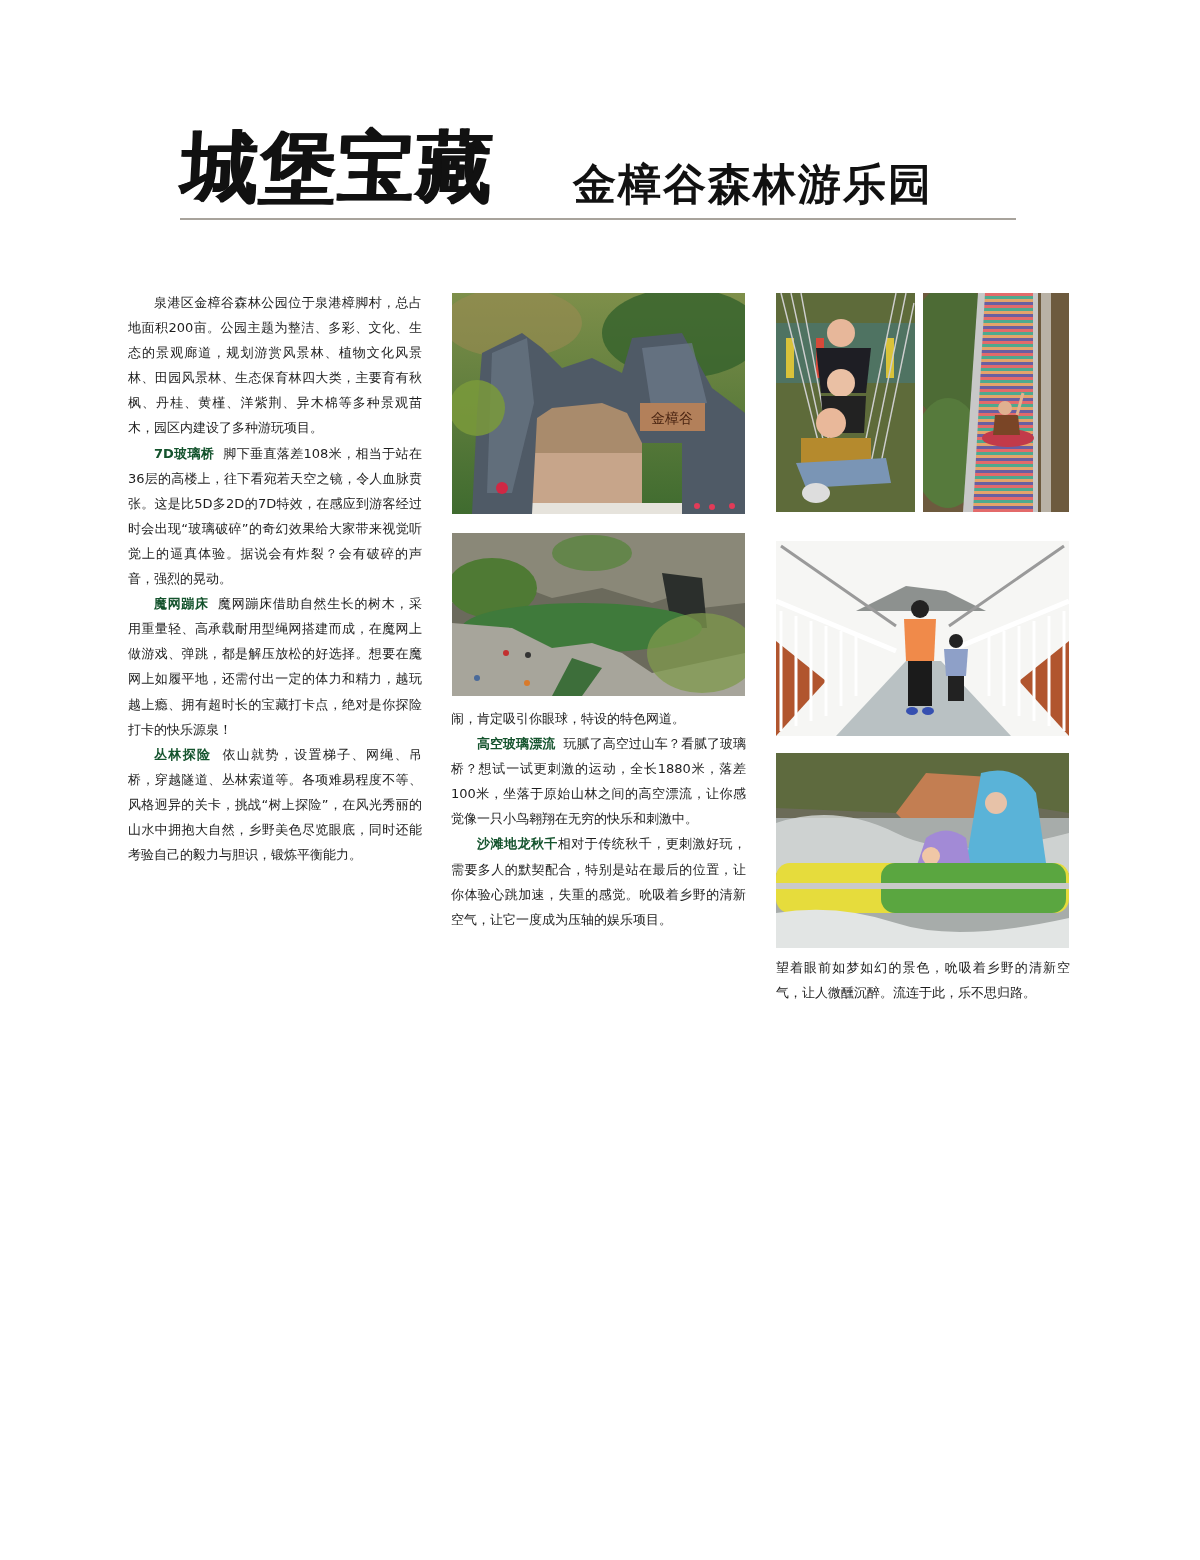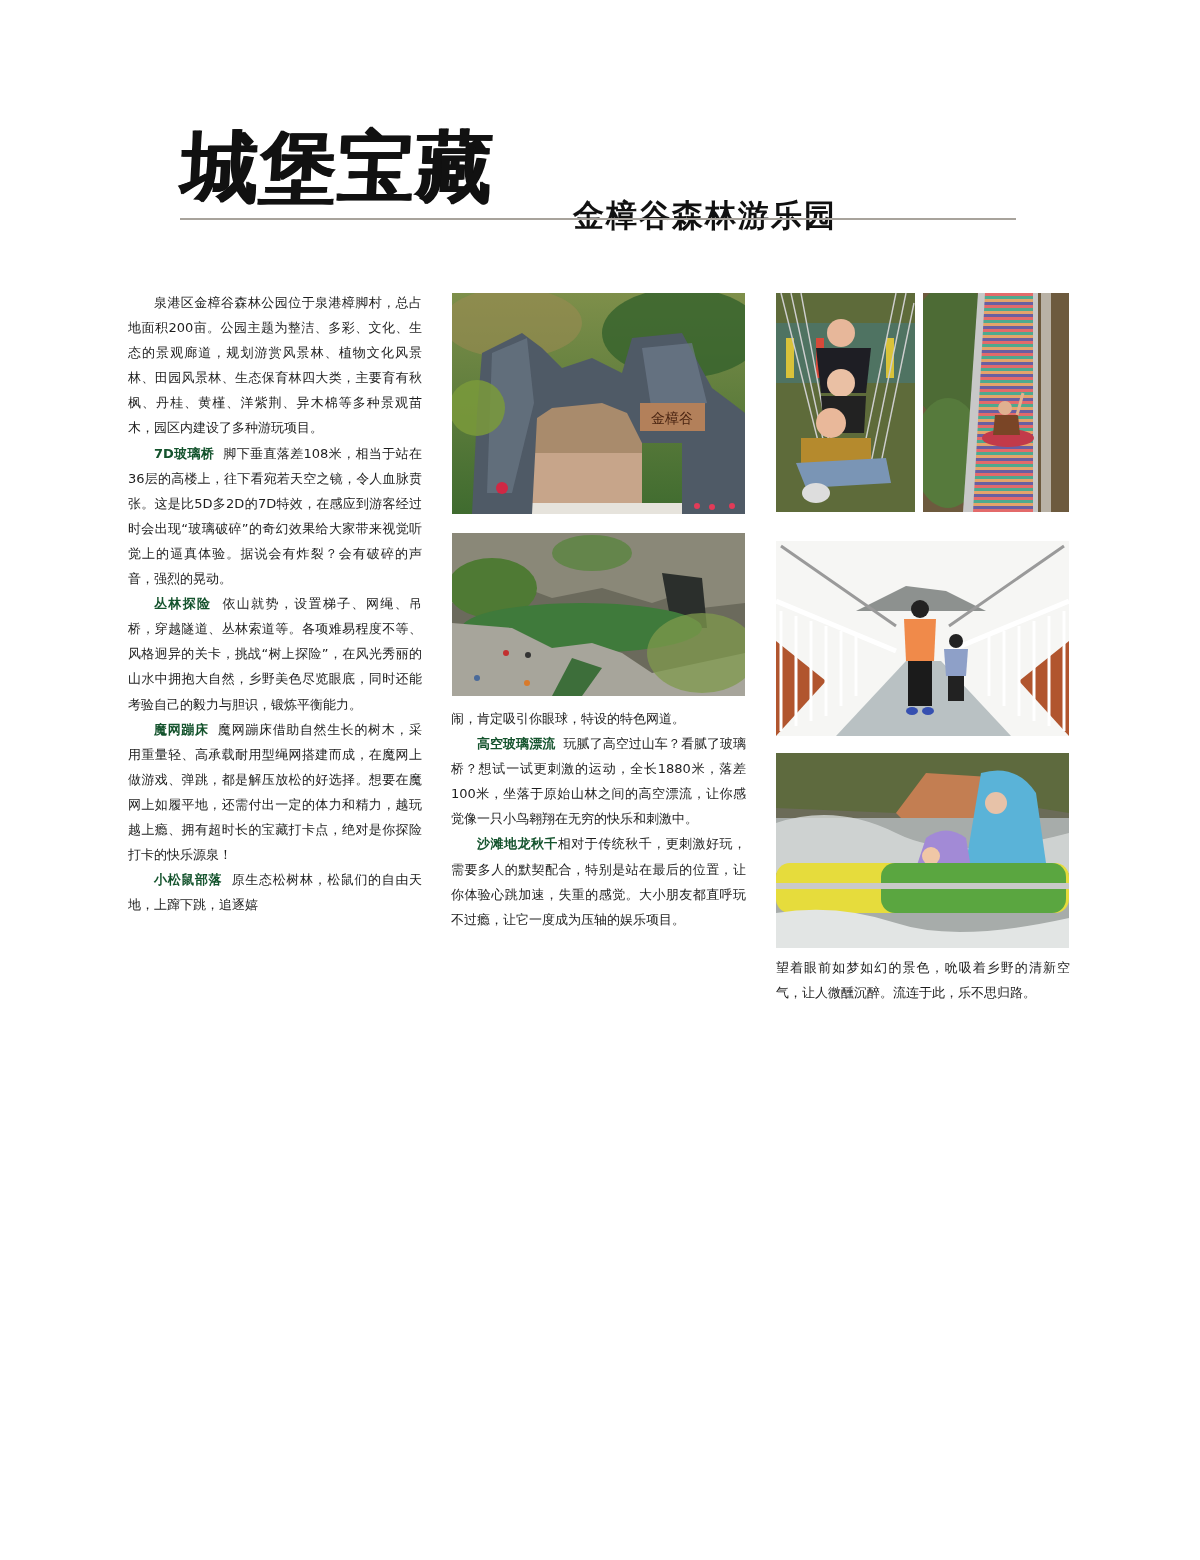--- a/index.html
+++ b/index.html
@@ -10,21 +10,21 @@
   .title-main {
     position: absolute; left: 0; top: 0;
     font-family: "DejaVu Sans", sans-serif; font-weight: bold;
     font-size: 76px; line-height: 80px; letter-spacing: 2px; color: #111;
     transform: scaleY(1.02) skewX(-3deg); transform-origin: left bottom;
     text-shadow: 1px 0 0 #111, -1px 0 0 #111;
   }
   .title-sub {
     position: absolute; left: 393px; top: 30px;
     font-family: "DejaVu Sans", sans-serif; font-weight: bold;
-    font-size: 31px; line-height: 52px; letter-spacing: 2px; color: #111; margin-top: 31px;
+    font-size: 43px; line-height: 52px; letter-spacing: 2px; color: #111;
   }
   .title-rule { position: absolute; left: 0; top: 90px; width: 836px; height: 2px; background: #a8a39c; }
 
   .col { position: absolute; top: 290px; font-size: 13px; line-height: 25.1px; text-align: justify; text-justify: inter-character; }
   .col p { text-indent: 2em; }
   .col p.cont { text-indent: 0; }
   .col .hd { font-weight: bold; color: #14532d; }
   .col-left { left: 128px; width: 294px; }
   .col-mid { left: 451px; width: 295px; top: 706px; }
   .col-right { left: 776px; width: 294px; top: 955px; }
@@ -37,23 +37,22 @@
 
 <div class="title-block">
   <div class="title-main">城堡宝藏</div>
   <div class="title-sub">金樟谷森林游乐园</div>
   <div class="title-rule"></div>
 </div>
 
 <div class="col col-left">
   <p>泉港区金樟谷森林公园位于泉港樟脚村，总占地面积200亩。公园主题为整洁、多彩、文化、生态的景观廊道，规划游赏风景林、植物文化风景林、田园风景林、生态保育林四大类，主要育有秋枫、丹桂、黄槿、洋紫荆、异木棉等多种景观苗木，园区内建设了多种游玩项目。</p>
   <p><span class="hd">7D玻璃桥</span>&nbsp;&nbsp;<span>脚下垂直落差108米，相当于站在36层的高楼上，往下看宛若天空之镜，令人血脉贲张。这是比5D多2D的7D特效，在感应到游客经过时会出现“玻璃破碎”的奇幻效果给大家带来视觉听觉上的逼真体验。据说会有炸裂？会有破碎的声音，强烈的晃动。</span></p>
+  <p><span class="hd">魔网蹦床</span>&nbsp;&nbsp;<span>魔网蹦床借助自然生长的树木，采用重量轻、高承载耐用型绳网搭建而成，在魔网上做游戏、弹跳，都是解压放松的好选择。想要在魔网上如履平地，还需付出一定的体力和精力，越玩越上瘾、拥有超时长的宝藏打卡点，绝对是你探险打卡的快乐源泉！</span></p>
   <p><span class="hd">丛林探险</span>&nbsp;&nbsp;<span>依山就势，设置梯子、网绳、吊桥，穿越隧道、丛林索道等。各项难易程度不等、风格迥异的关卡，挑战“树上探险”，在风光秀丽的山水中拥抱大自然，乡野美色尽览眼底，同时还能考验自己的毅力与胆识，锻炼平衡能力。</span></p>
-  <p><span class="hd">魔网蹦床</span>&nbsp;&nbsp;<span>魔网蹦床借助自然生长的树木，采用重量轻、高承载耐用型绳网搭建而成，在魔网上做游戏、弹跳，都是解压放松的好选择。想要在魔网上如履平地，还需付出一定的体力和精力，越玩越上瘾、拥有超时长的宝藏打卡点，绝对是你探险打卡的快乐源泉！</span></p>
-  <p><span class="hd">小松鼠部落</span>&nbsp;&nbsp;<span>原生态松树林，松鼠们的自由天地，上蹿下跳，追逐嬉</span></p>
 </div>
 
 <div class="photo" style="left:452px;top:293px;width:293px;height:221px;">
   <svg viewBox="0 0 293 221" preserveAspectRatio="none">
     <defs>
       <linearGradient id="g1sky" x1="0" y1="0" x2="0" y2="1">
           <stop offset="0" stop-color="#7e8f4a"></stop>
           <stop offset="1" stop-color="#3f6b2f"></stop>
         </linearGradient>
     </defs>
@@ -90,21 +89,21 @@
     <circle cx="54" cy="120" r="3" fill="#c23030"></circle>
       <circle cx="76" cy="122" r="3" fill="#333"></circle>
     <circle cx="75" cy="150" r="3" fill="#d97a2b"></circle>
       <circle cx="25" cy="145" r="3" fill="#4a6a9a"></circle>
   </svg>
 </div>
 
 <div class="col col-mid">
   <p class="cont">闹，肯定吸引你眼球，特设的特色网道。</p>
   <p><span class="hd">高空玻璃漂流</span>&nbsp;&nbsp;<span>玩腻了高空过山车？看腻了玻璃桥？想试一试更刺激的运动，全长1880米，落差100米，坐落于原始山林之间的高空漂流，让你感觉像一只小鸟翱翔在无穷的快乐和刺激中。</span></p>
-  <p><span class="hd">沙滩地龙秋千</span><span>相对于传统秋千，更刺激好玩，需要多人的默契配合，特别是站在最后的位置，让你体验心跳加速，失重的感觉。大小朋友都直呼玩不过瘾，让它一度成为压轴的娱乐项目。</span></p>
+  <p><span class="hd">沙滩地龙秋千</span><span>相对于传统秋千，更刺激好玩，需要多人的默契配合，特别是站在最后的位置，让你体验心跳加速，失重的感觉。吮吸着乡野的清新空气，让它一度成为压轴的娱乐项目。</span></p>
 </div>
 
 <div class="photo" style="left:776px;top:293px;width:139px;height:219px;">
   <svg viewBox="0 0 139 219" preserveAspectRatio="none">
     <rect width="139" height="219" fill="#5e6b3a"></rect>
     <rect y="30" width="139" height="60" fill="#3f7c8a" opacity="0.5"></rect>
     <rect x="10" y="45" width="8" height="40" fill="#d9c23a"></rect>
       <rect x="40" y="45" width="8" height="40" fill="#d64a3a"></rect>
       <rect x="110" y="45" width="8" height="40" fill="#d9c23a"></rect>
     <g stroke="#cfcfcf" stroke-width="1.4">

